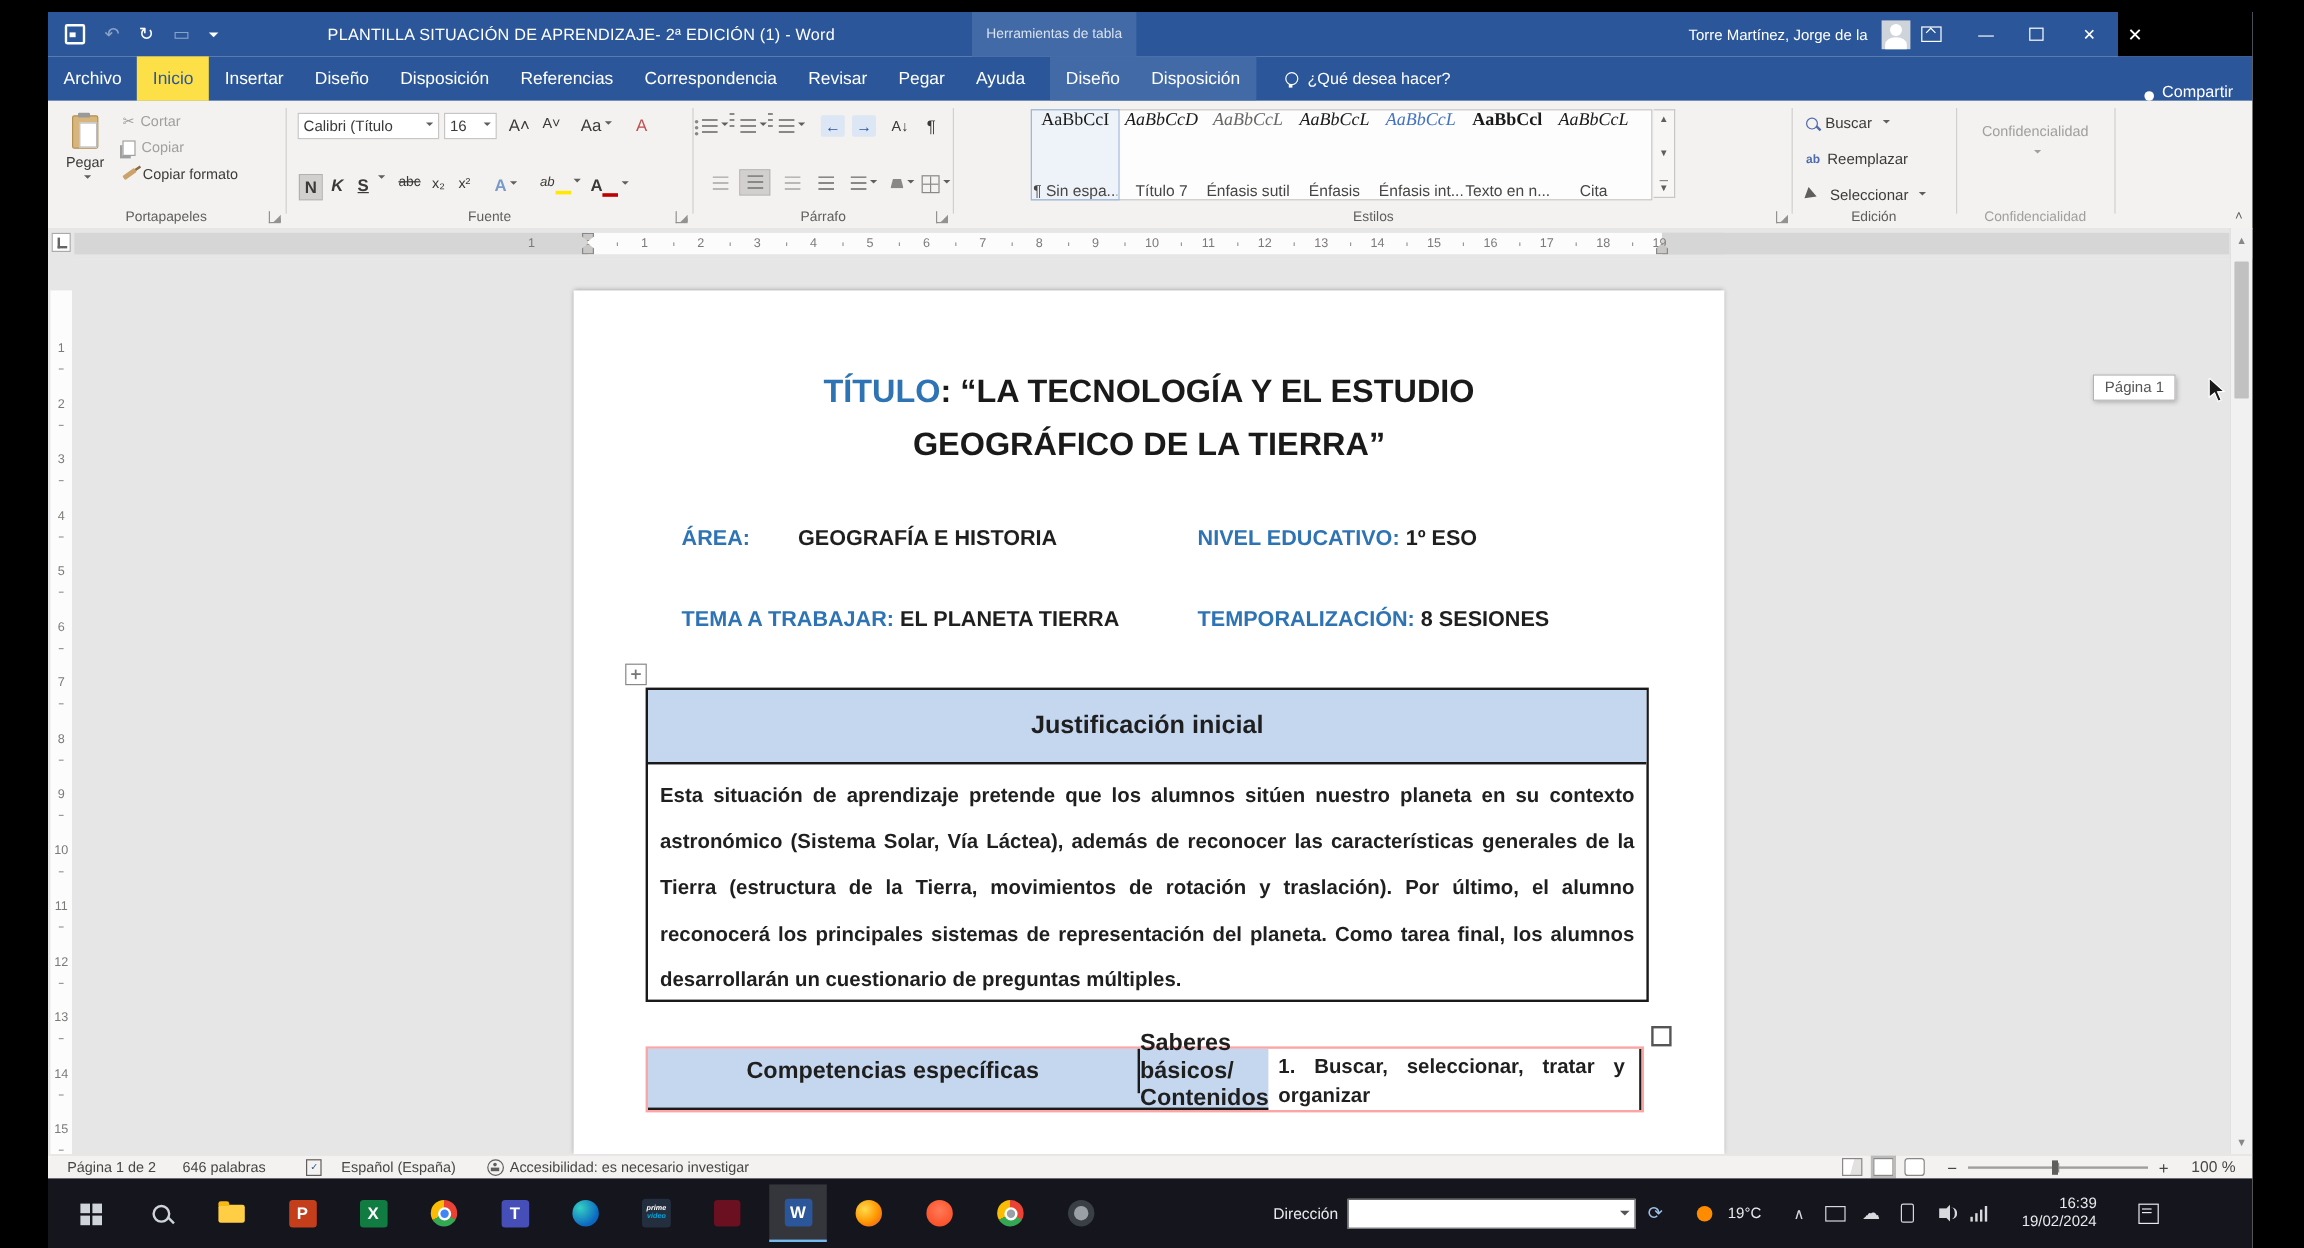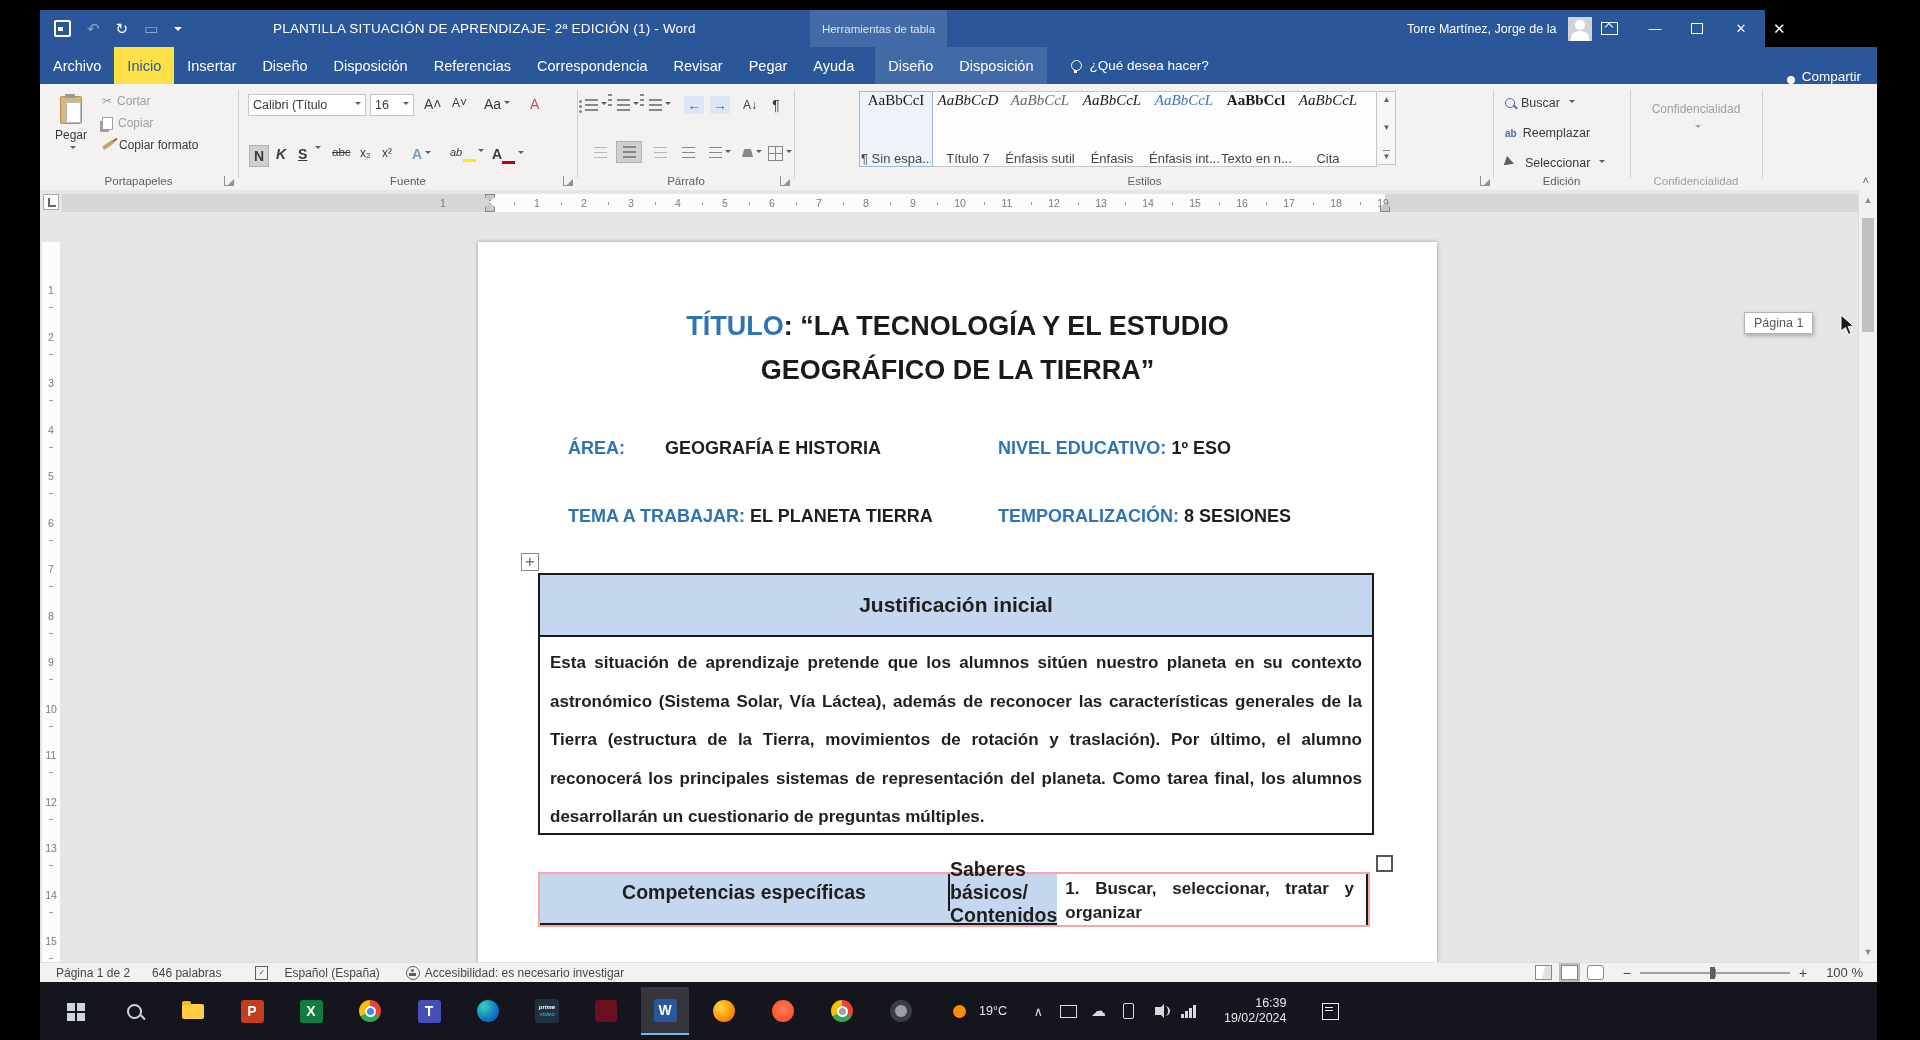--- a/index.html
+++ b/index.html
@@ -653,20 +653,27 @@
         <span class="tb-slot app-brave">
           <i class="circ"></i>
         </span>
         <span class="tb-slot app-chrome-beta">
           <i class="circ"></i>
         </span>
         <span class="tb-slot app-camera">
           <i class="circ"></i>
         </span>
       </span>
+    <span class="tb-addr">
+      <span>Dirección</span>
+      <span class="addr-box">
+          <span class="dd"></span>
+        </span>
+      <span class="refresh">⟳</span>
+    </span>
     <span class="tray">
       <span class="wdot"></span>
       <span>19°C</span>
       <span class="tico" style="margin-left:10px">∧</span>
       <span class="tico">
           <span class="mon"></span>
         </span>
       <span class="tico" style="font-size:15px">☁</span>
       <span class="tico">
           <span class="phone"></span>

